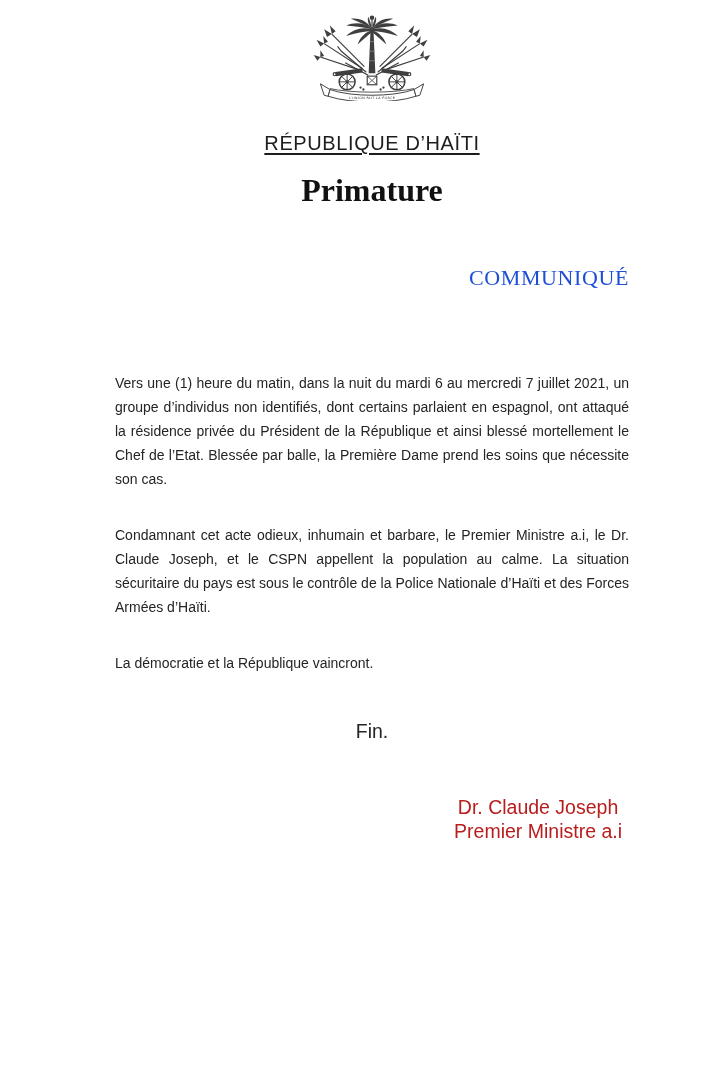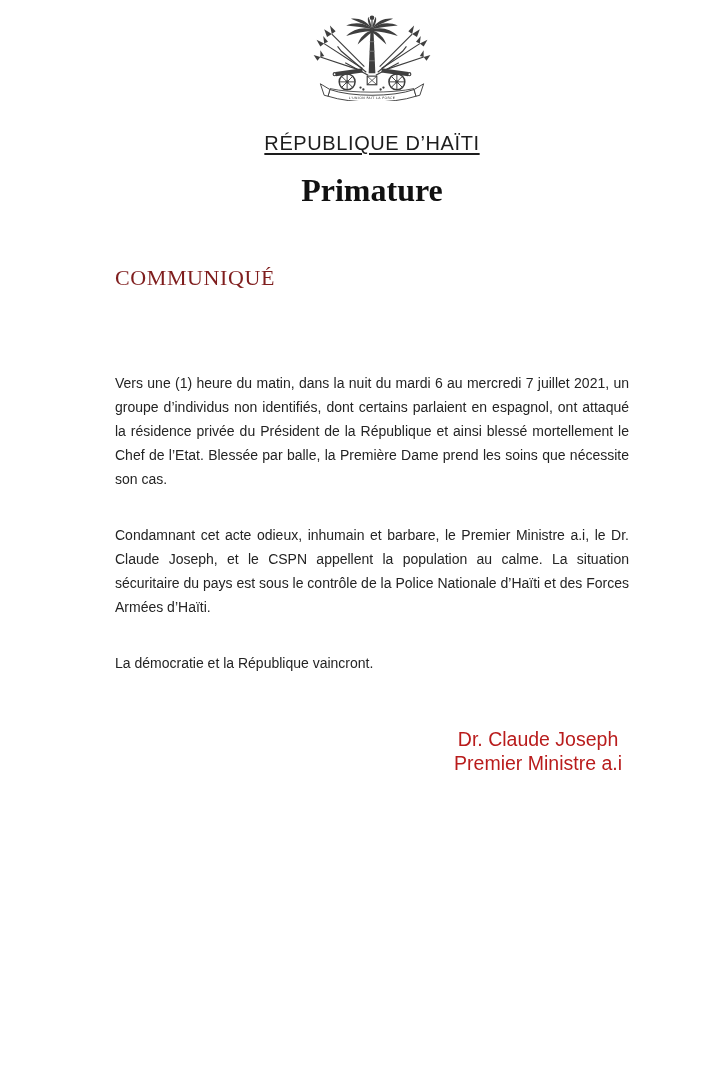--- a/index.html
+++ b/index.html
@@ -37,25 +37,25 @@
   .institution-title {
     margin-top: 17px;
     text-align: center;
     font-family: "Liberation Serif", serif;
     font-weight: bold;
     font-size: 32px;
     color: #111111;
   }
   .doc-type {
     margin-top: 56px;
-    text-align: left;
+    text-align: right;
     font-family: "Liberation Serif", serif;
     font-size: 22px;
     letter-spacing: 0.6px;
-    color: #7f1d1d;
+    color: #1d4ed8;
   }
   .body-text p {
     margin: 8px 0 32px 0;
     font-size: 14px;
     line-height: 24px;
     text-align: justify;
     color: #242424;
   }
   .body-text p:first-child {
     margin-top: 80px;
@@ -157,19 +157,20 @@
   <div class="institution-title">Primature</div>
 
   <div class="doc-type">COMMUNIQUÉ</div>
 
   <div class="body-text">
     <p>Vers une (1)  heure du matin, dans la nuit du mardi 6 au mercredi 7 juillet 2021, un groupe d’individus non identifiés, dont certains parlaient en espagnol, ont attaqué la résidence privée du Président de la République et ainsi blessé mortellement le Chef de l’Etat. Blessée par balle, la Première Dame prend les soins que nécessite son cas.</p>
     <p>Condamnant cet acte odieux, inhumain et barbare, le Premier Ministre a.i, le Dr. Claude Joseph, et le CSPN appellent la population au calme. La situation sécuritaire du pays est sous le contrôle de la Police Nationale d’Haïti et des Forces Armées d’Haïti.</p>
     <p>La démocratie et la République vaincront.</p>
   </div>
 
+  <div class="closing">Fin.</div>
 
   <div class="signature">
     <div>Dr. Claude Joseph</div>
     <div>Premier Ministre a.i</div>
   </div>
 
 </div>
 
 </body></html>

